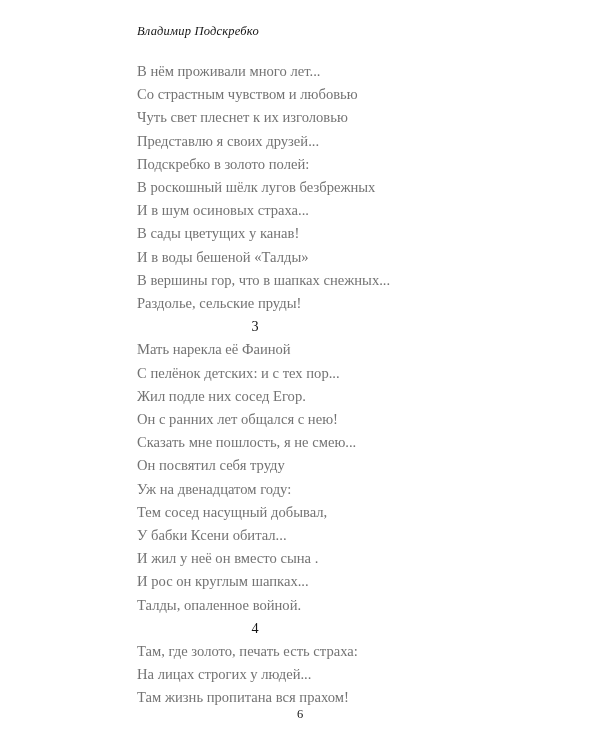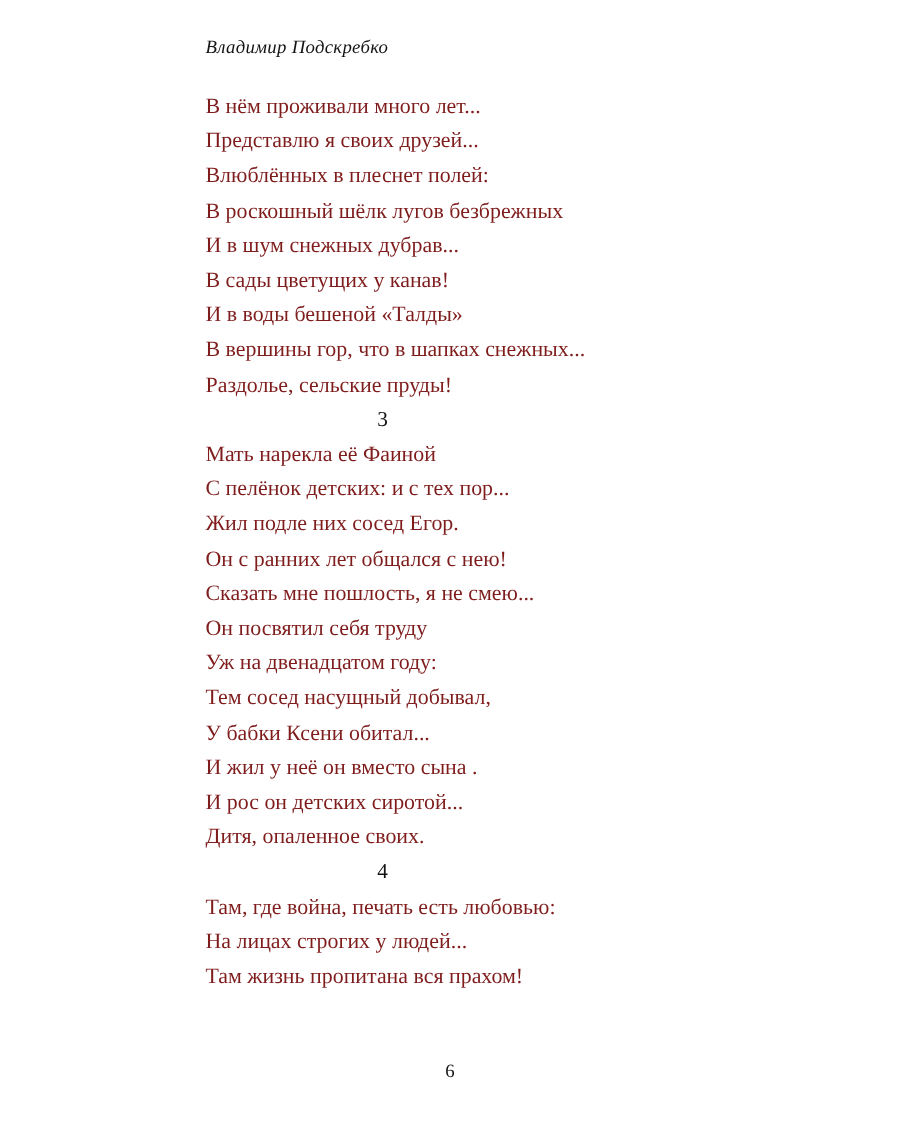--- a/index.html
+++ b/index.html
@@ -39,21 +39,21 @@
     width: 420px;
   }
   .stanza {
     margin: 0;
     padding: 0;
   }
   .line {
     font-size: 14.6px;
     line-height: 23.2px;
     white-space: pre;
-    color: #7f1d1d;
+    color: #737373;
   }
   .section-number {
     font-size: 14.2px;
     line-height: 23.2px;
     text-align: center;
     width: 180px;
     margin-left: 28px;
     color: #141414;
   }
   .folio {
@@ -70,51 +70,53 @@
 <body>
 
 <div class="page">
 
   <div class="running-head">Владимир Подскребко</div>
 
   <div class="body-block">
 
     <div class="stanza">
       <div class="line">В нём проживали много лет...</div>
+      <div class="line">Со страстным чувством и любовью</div>
+      <div class="line">Чуть свет плеснет к их изголовью</div>
       <div class="line">Представлю я своих друзей...</div>
-      <div class="line">Влюблённых в плеснет полей:</div>
+      <div class="line">Подскребко в золото полей:</div>
       <div class="line">В роскошный шёлк лугов безбрежных</div>
-      <div class="line">И в шум снежных дубрав...</div>
+      <div class="line">И в шум осиновых страха...</div>
       <div class="line">В сады цветущих у канав!</div>
       <div class="line">И в воды бешеной «Талды»</div>
       <div class="line">В вершины гор, что в шапках снежных...</div>
       <div class="line">Раздолье, сельские пруды!</div>
     </div>
 
     <div class="section-number">3</div>
 
     <div class="stanza">
       <div class="line">Мать нарекла её Фаиной</div>
       <div class="line">С пелёнок детских: и с тех пор...</div>
       <div class="line">Жил подле них сосед Егор.</div>
       <div class="line">Он с ранних лет общался с нею!</div>
       <div class="line">Сказать мне пошлость, я не смею...</div>
       <div class="line">Он посвятил себя труду</div>
       <div class="line">Уж на двенадцатом году:</div>
       <div class="line">Тем сосед насущный добывал,</div>
       <div class="line">У бабки Ксени обитал...</div>
       <div class="line">И жил у неё он вместо сына .</div>
-      <div class="line">И рос он детских сиротой...</div>
-      <div class="line">Дитя, опаленное своих.</div>
+      <div class="line">И рос он круглым шапках...</div>
+      <div class="line">Талды, опаленное войной.</div>
     </div>
 
     <div class="section-number">4</div>
 
     <div class="stanza">
-      <div class="line">Там, где война, печать есть любовью:</div>
+      <div class="line">Там, где золото, печать есть страха:</div>
       <div class="line">На лицах строгих у людей...</div>
       <div class="line">Там жизнь пропитана вся прахом!</div>
 
     </div>
 
   </div>
 
   <div class="folio">6</div>
 
 </div>

